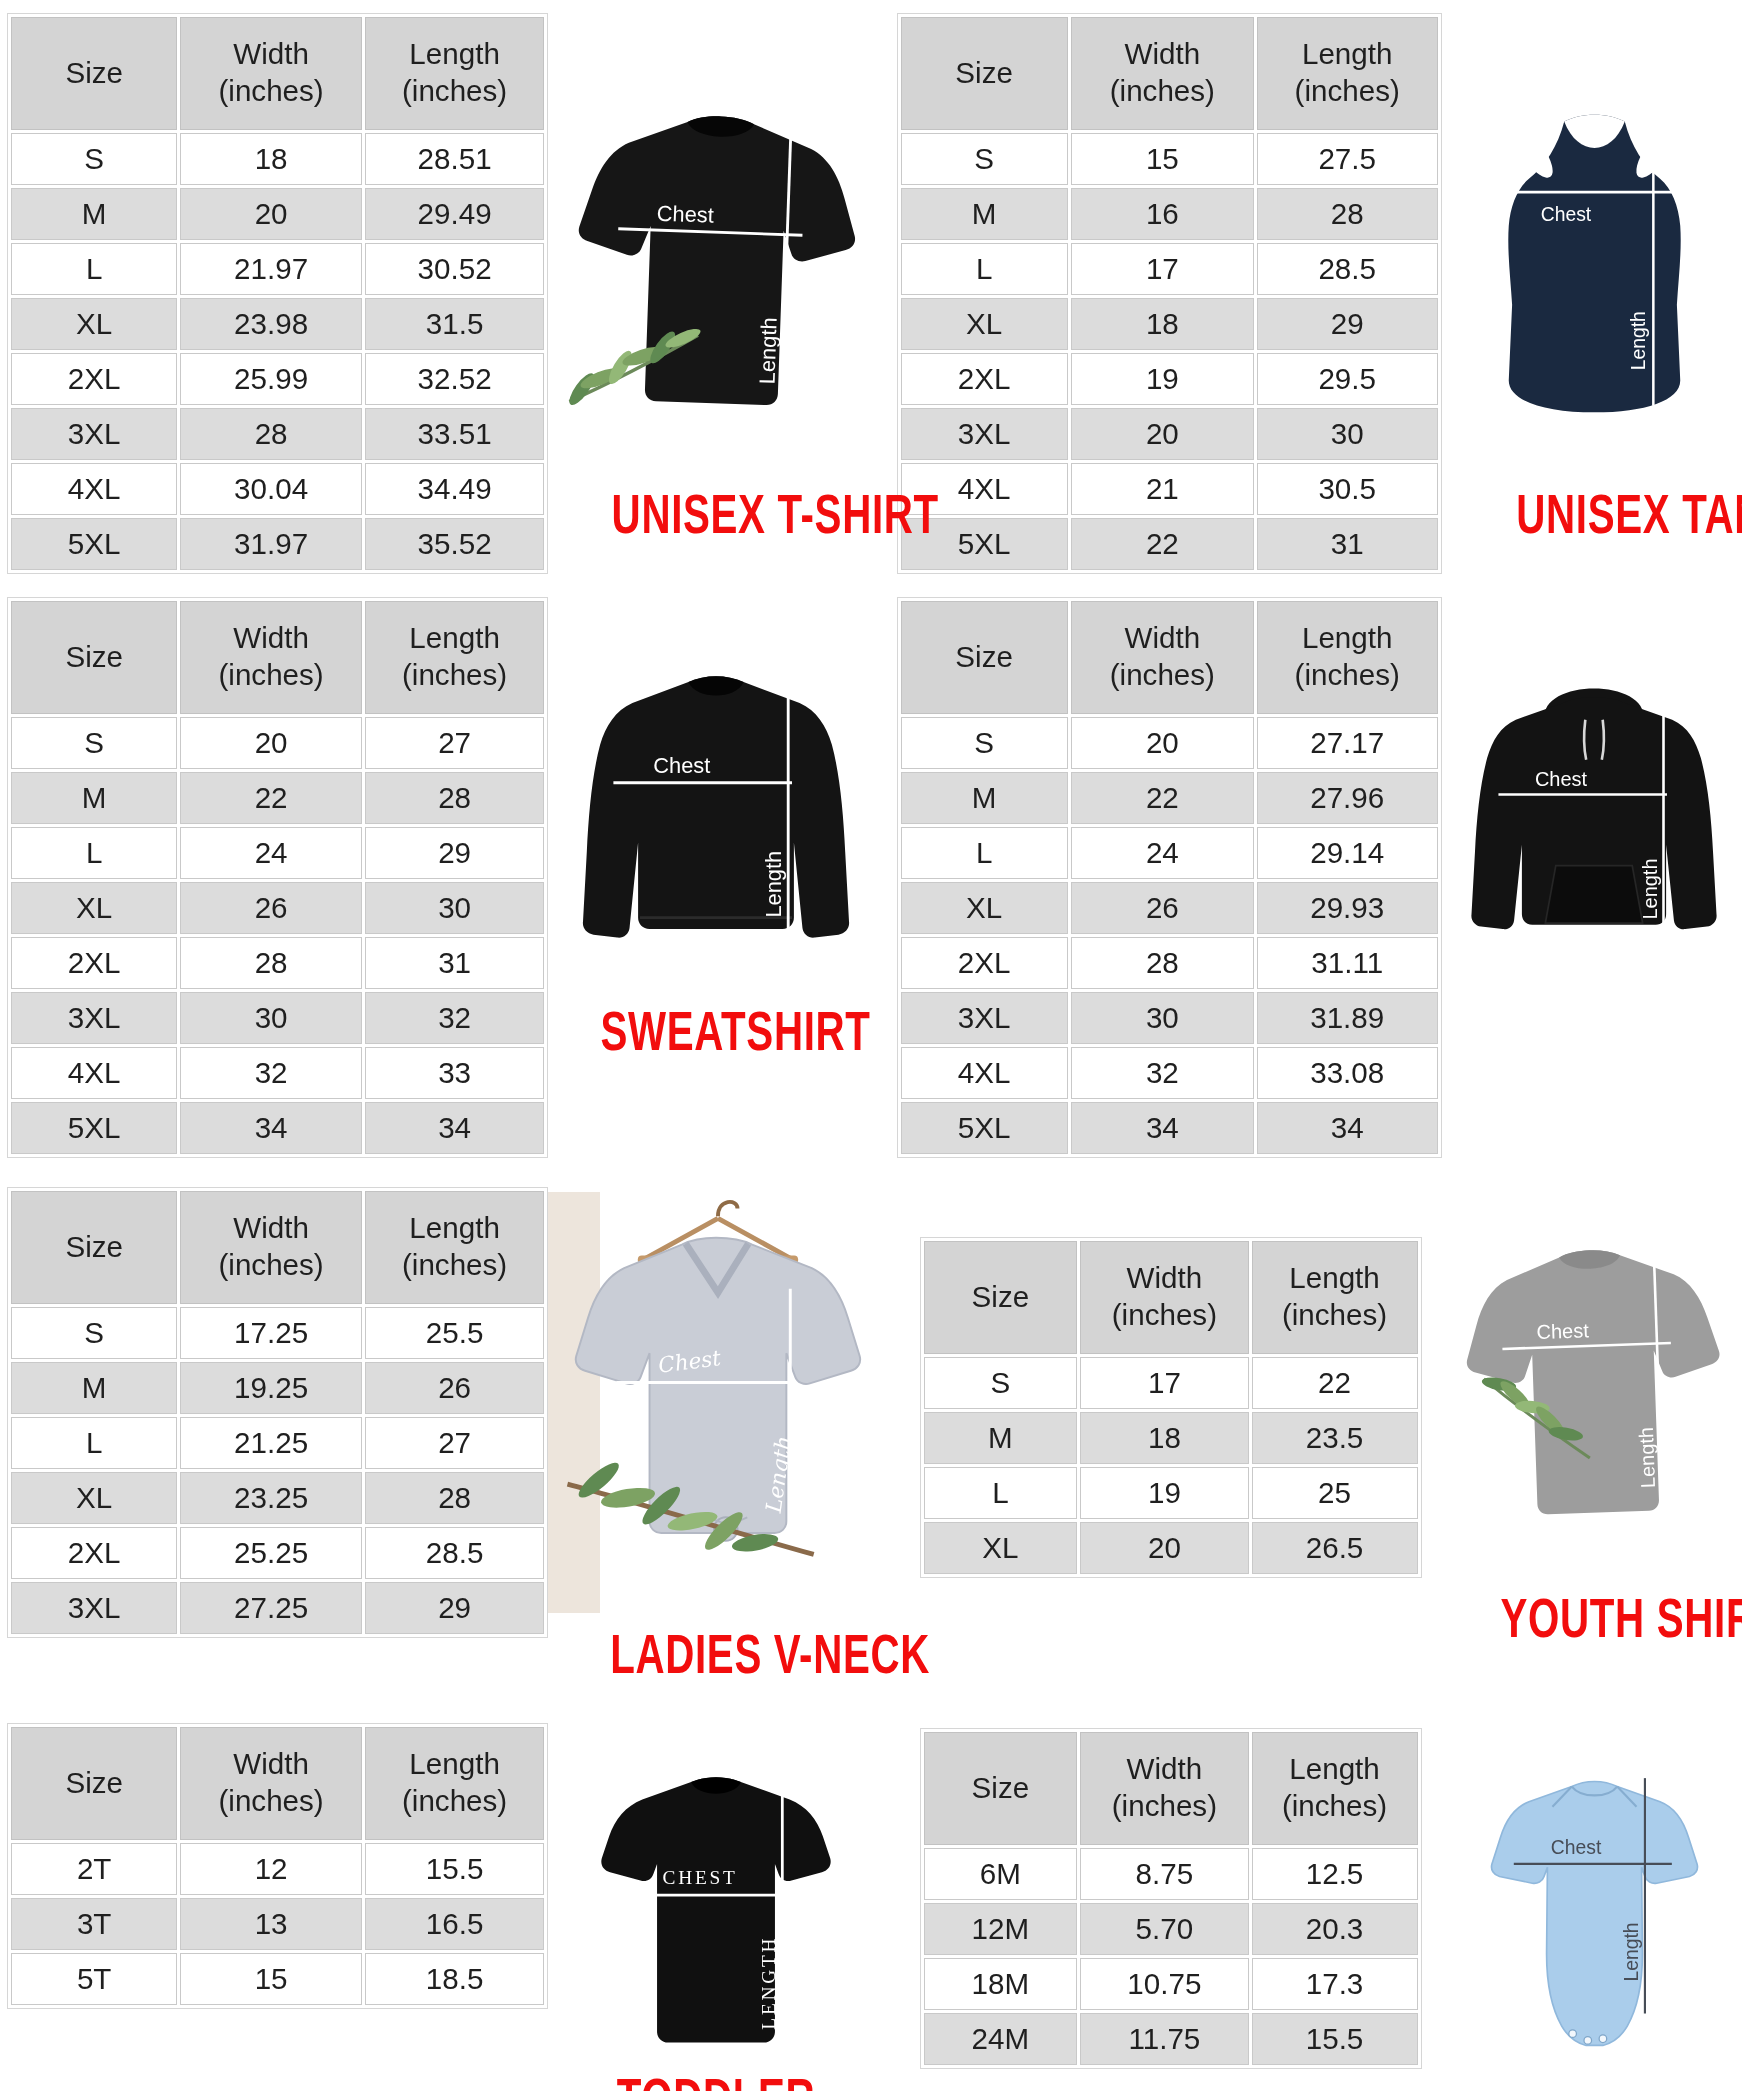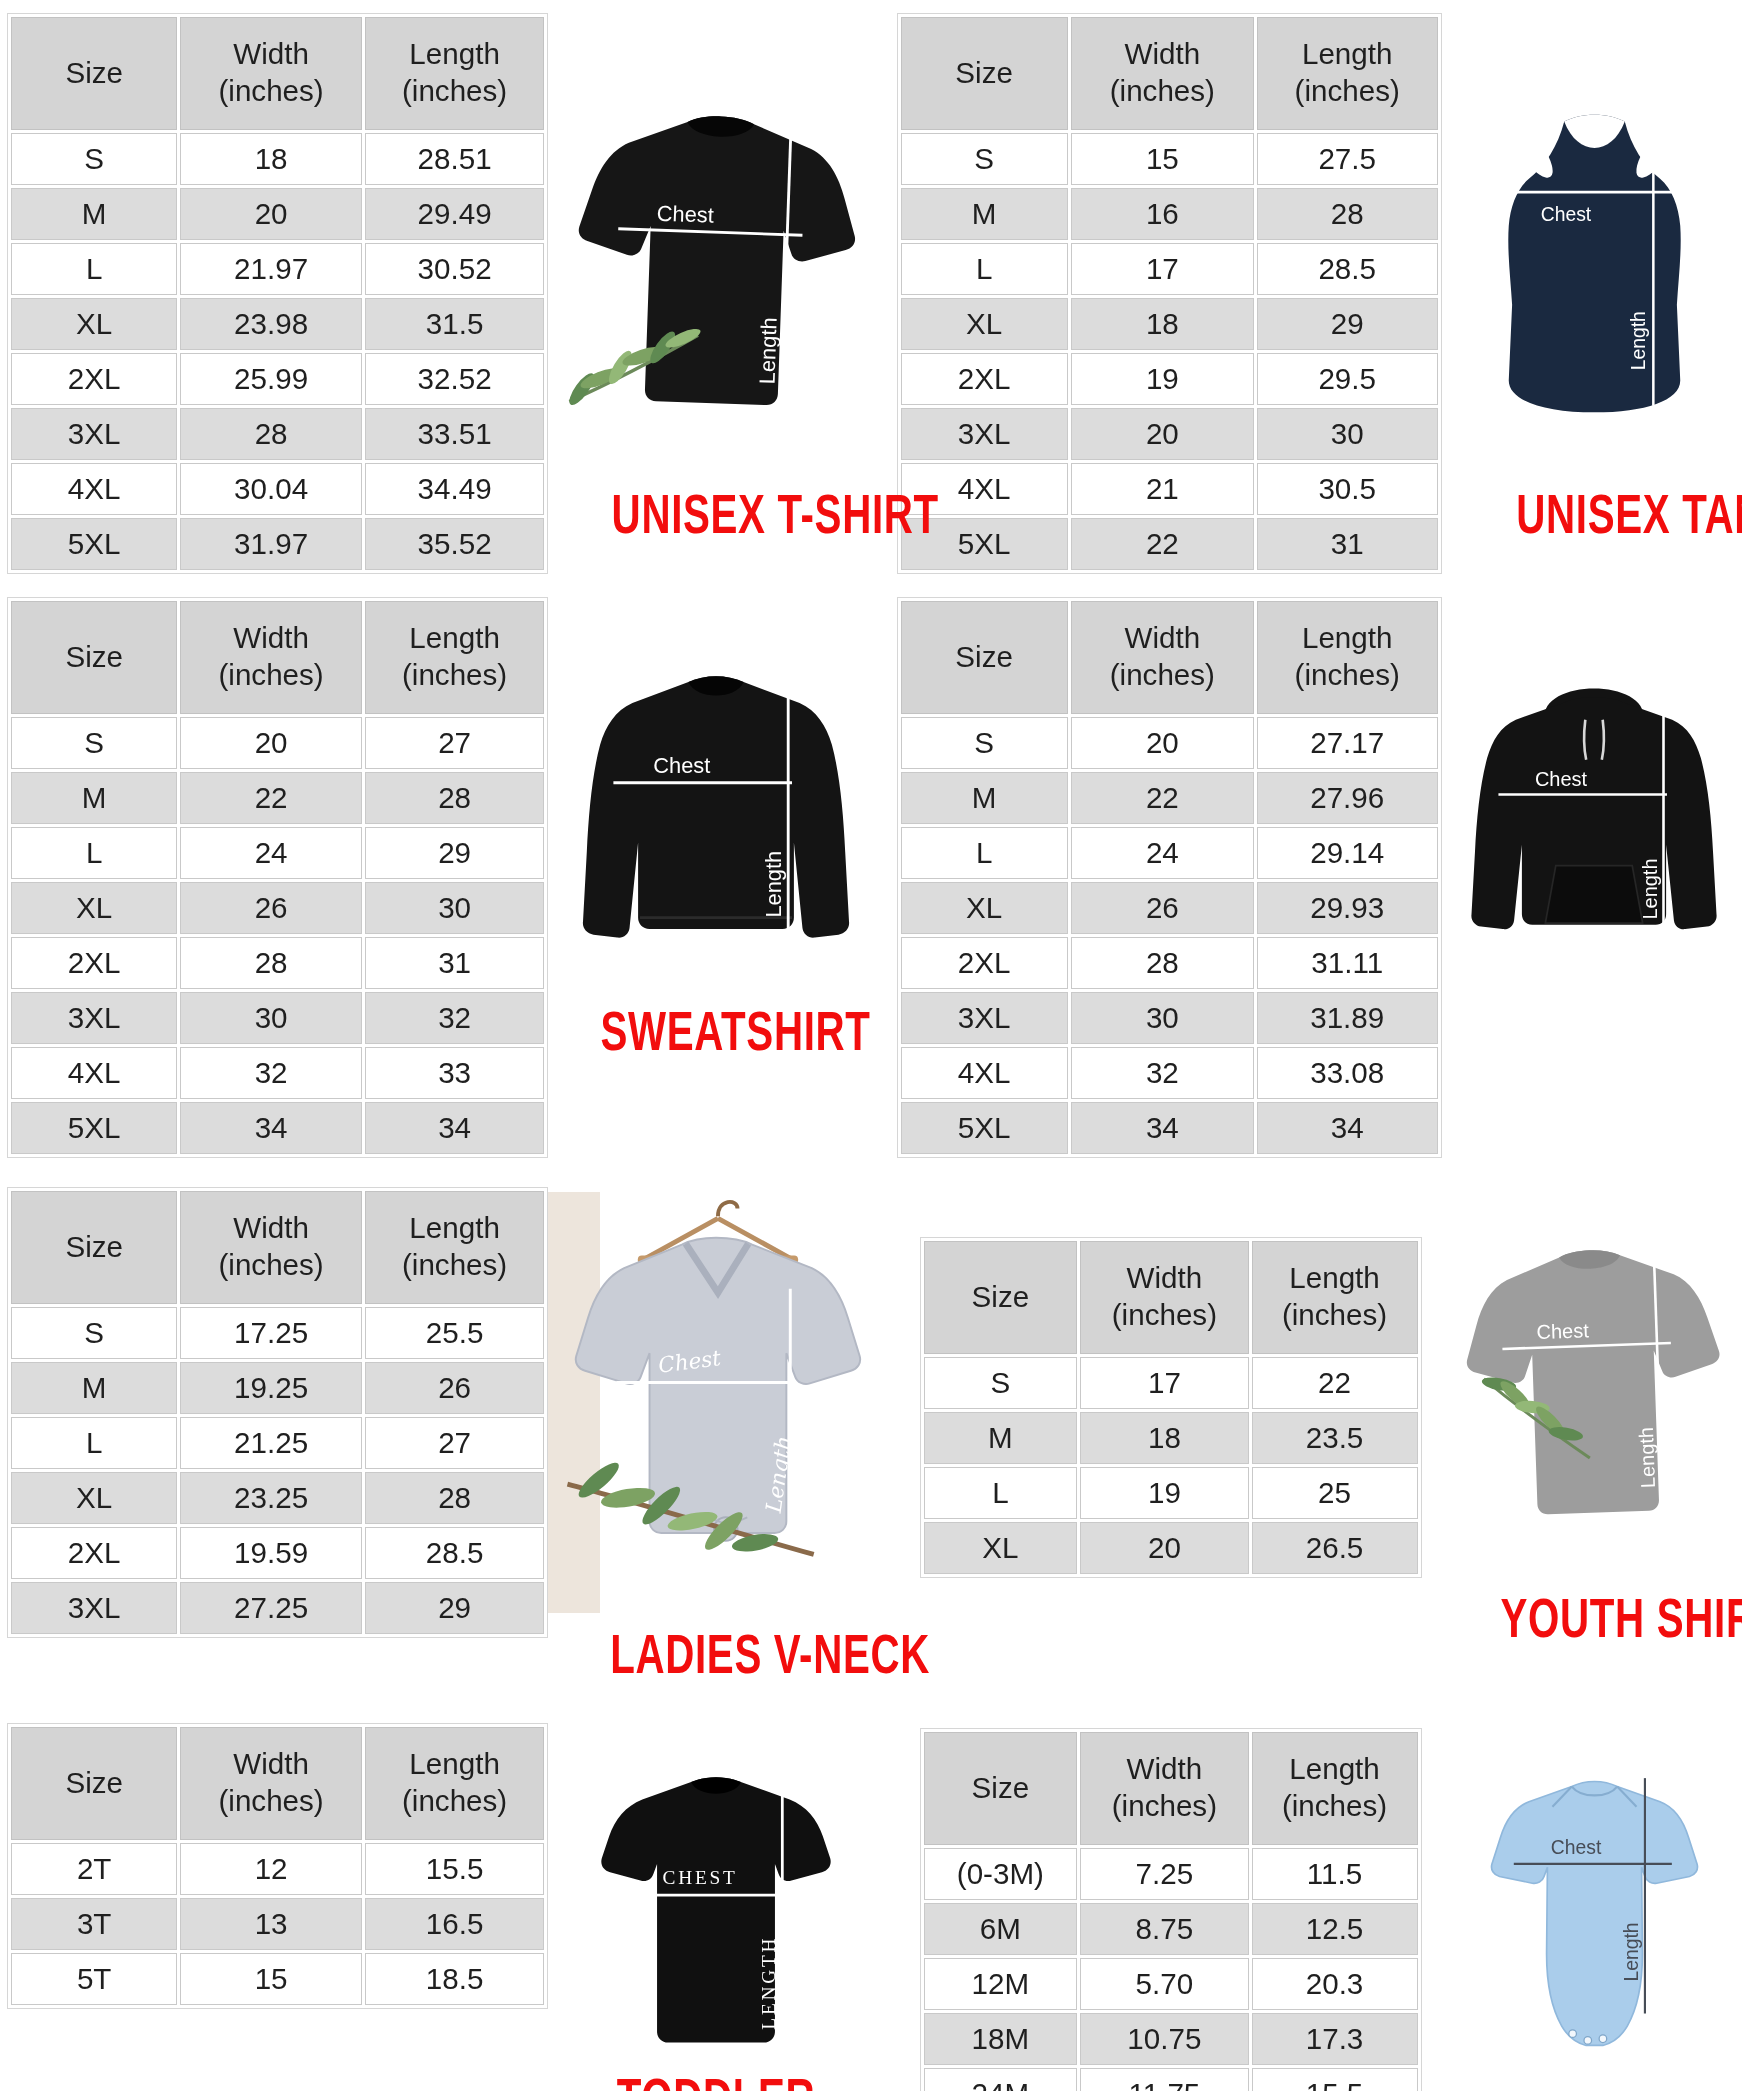--- a/index.html
+++ b/index.html
@@ -428,21 +428,21 @@
               <td>21.25</td>
               <td>27</td>
             </tr>
             <tr>
               <td>XL</td>
               <td>23.25</td>
               <td>28</td>
             </tr>
             <tr>
               <td>2XL</td>
-              <td>19.59</td>
+              <td>25.25</td>
               <td>28.5</td>
             </tr>
             <tr>
               <td>3XL</td>
               <td>27.25</td>
               <td>29</td>
             </tr>
           </tbody>
       </table>
     </div>
@@ -600,25 +600,20 @@
           <tr>
             <th>Size</th>
             <th>Width
 (inches)</th>
             <th>Length
 (inches)</th>
           </tr>
         </thead>
         <tbody>
             <tr>
-              <td>(0-3M)</td>
-              <td>7.25</td>
-              <td>11.5</td>
-            </tr>
-            <tr>
               <td>6M</td>
               <td>8.75</td>
               <td>12.5</td>
             </tr>
             <tr>
               <td>12M</td>
               <td>5.70</td>
               <td>20.3</td>
             </tr>
             <tr>

